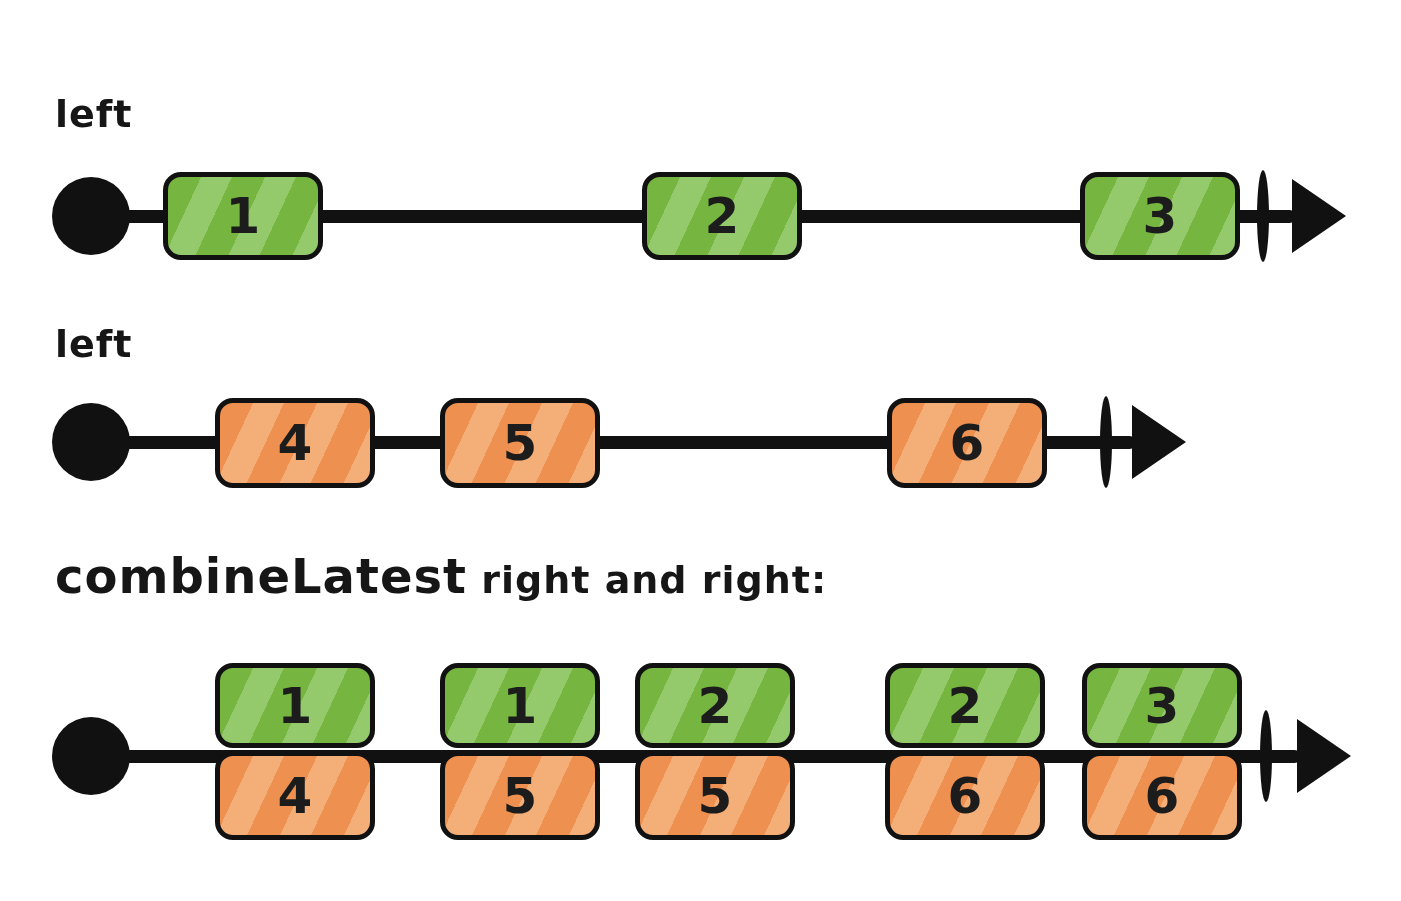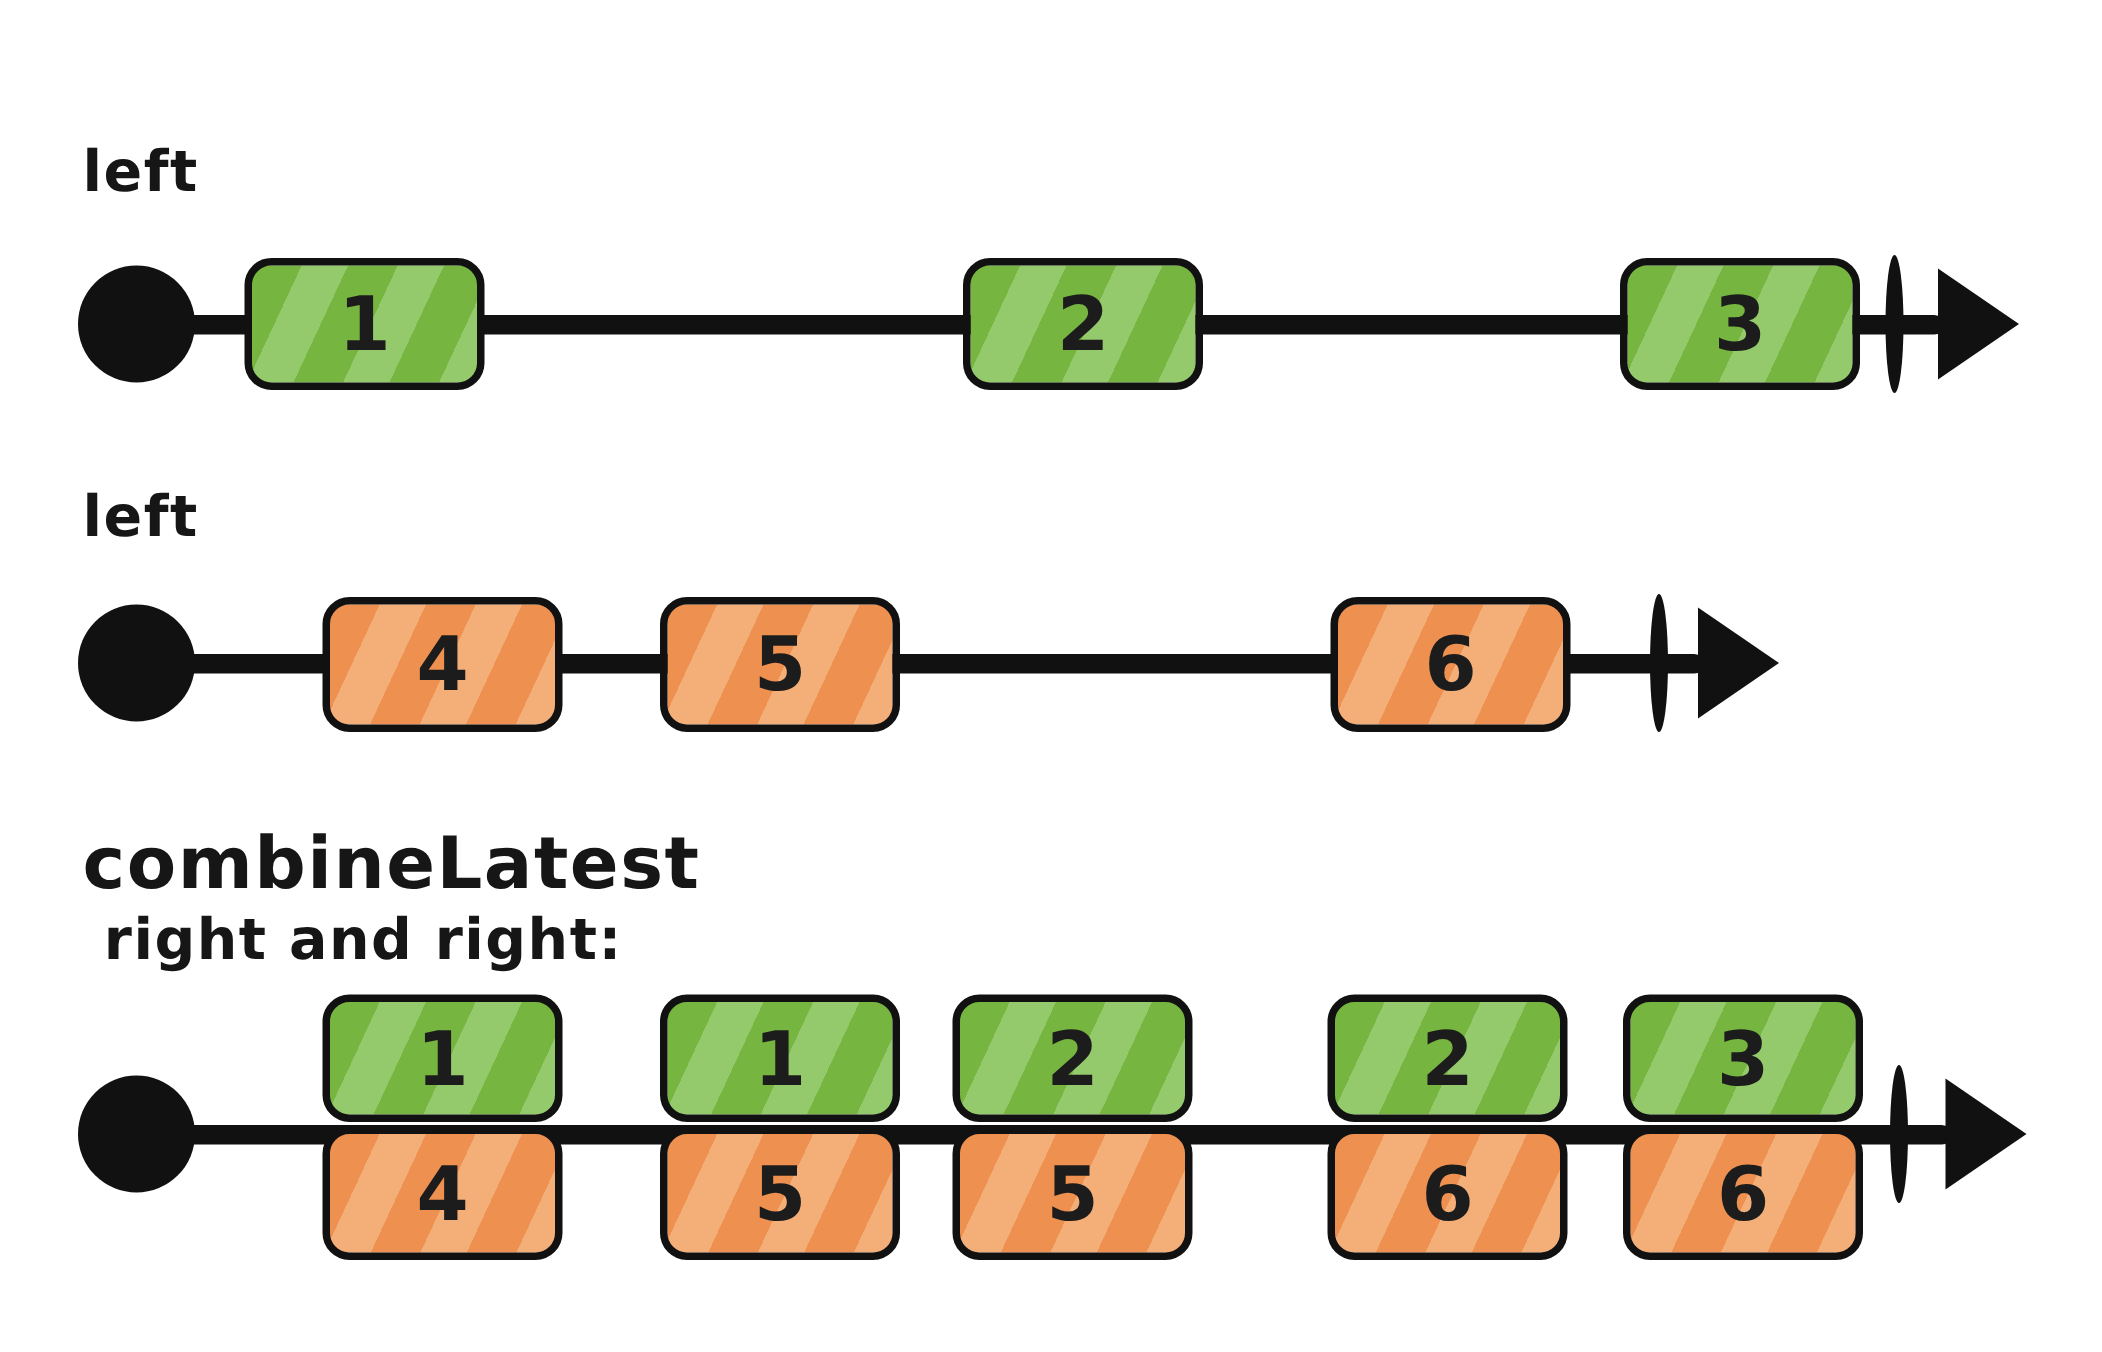--- a/index.html
+++ b/index.html
@@ -27,21 +27,20 @@
     font-weight:600;
     color:#161616;
     letter-spacing:1px;
   }
   .operator-label{
     position:absolute;
     display:flex;
     align-items:baseline;
     color:#161616;
     white-space:pre;
-    flex-direction:column;
   }
   .operator-label .op-bold{
     font-size:48px;
     font-weight:800;
     letter-spacing:1px;
   }
   .operator-label .op-rest{
     font-size:38px;
     font-weight:600;
     letter-spacing:1px;

